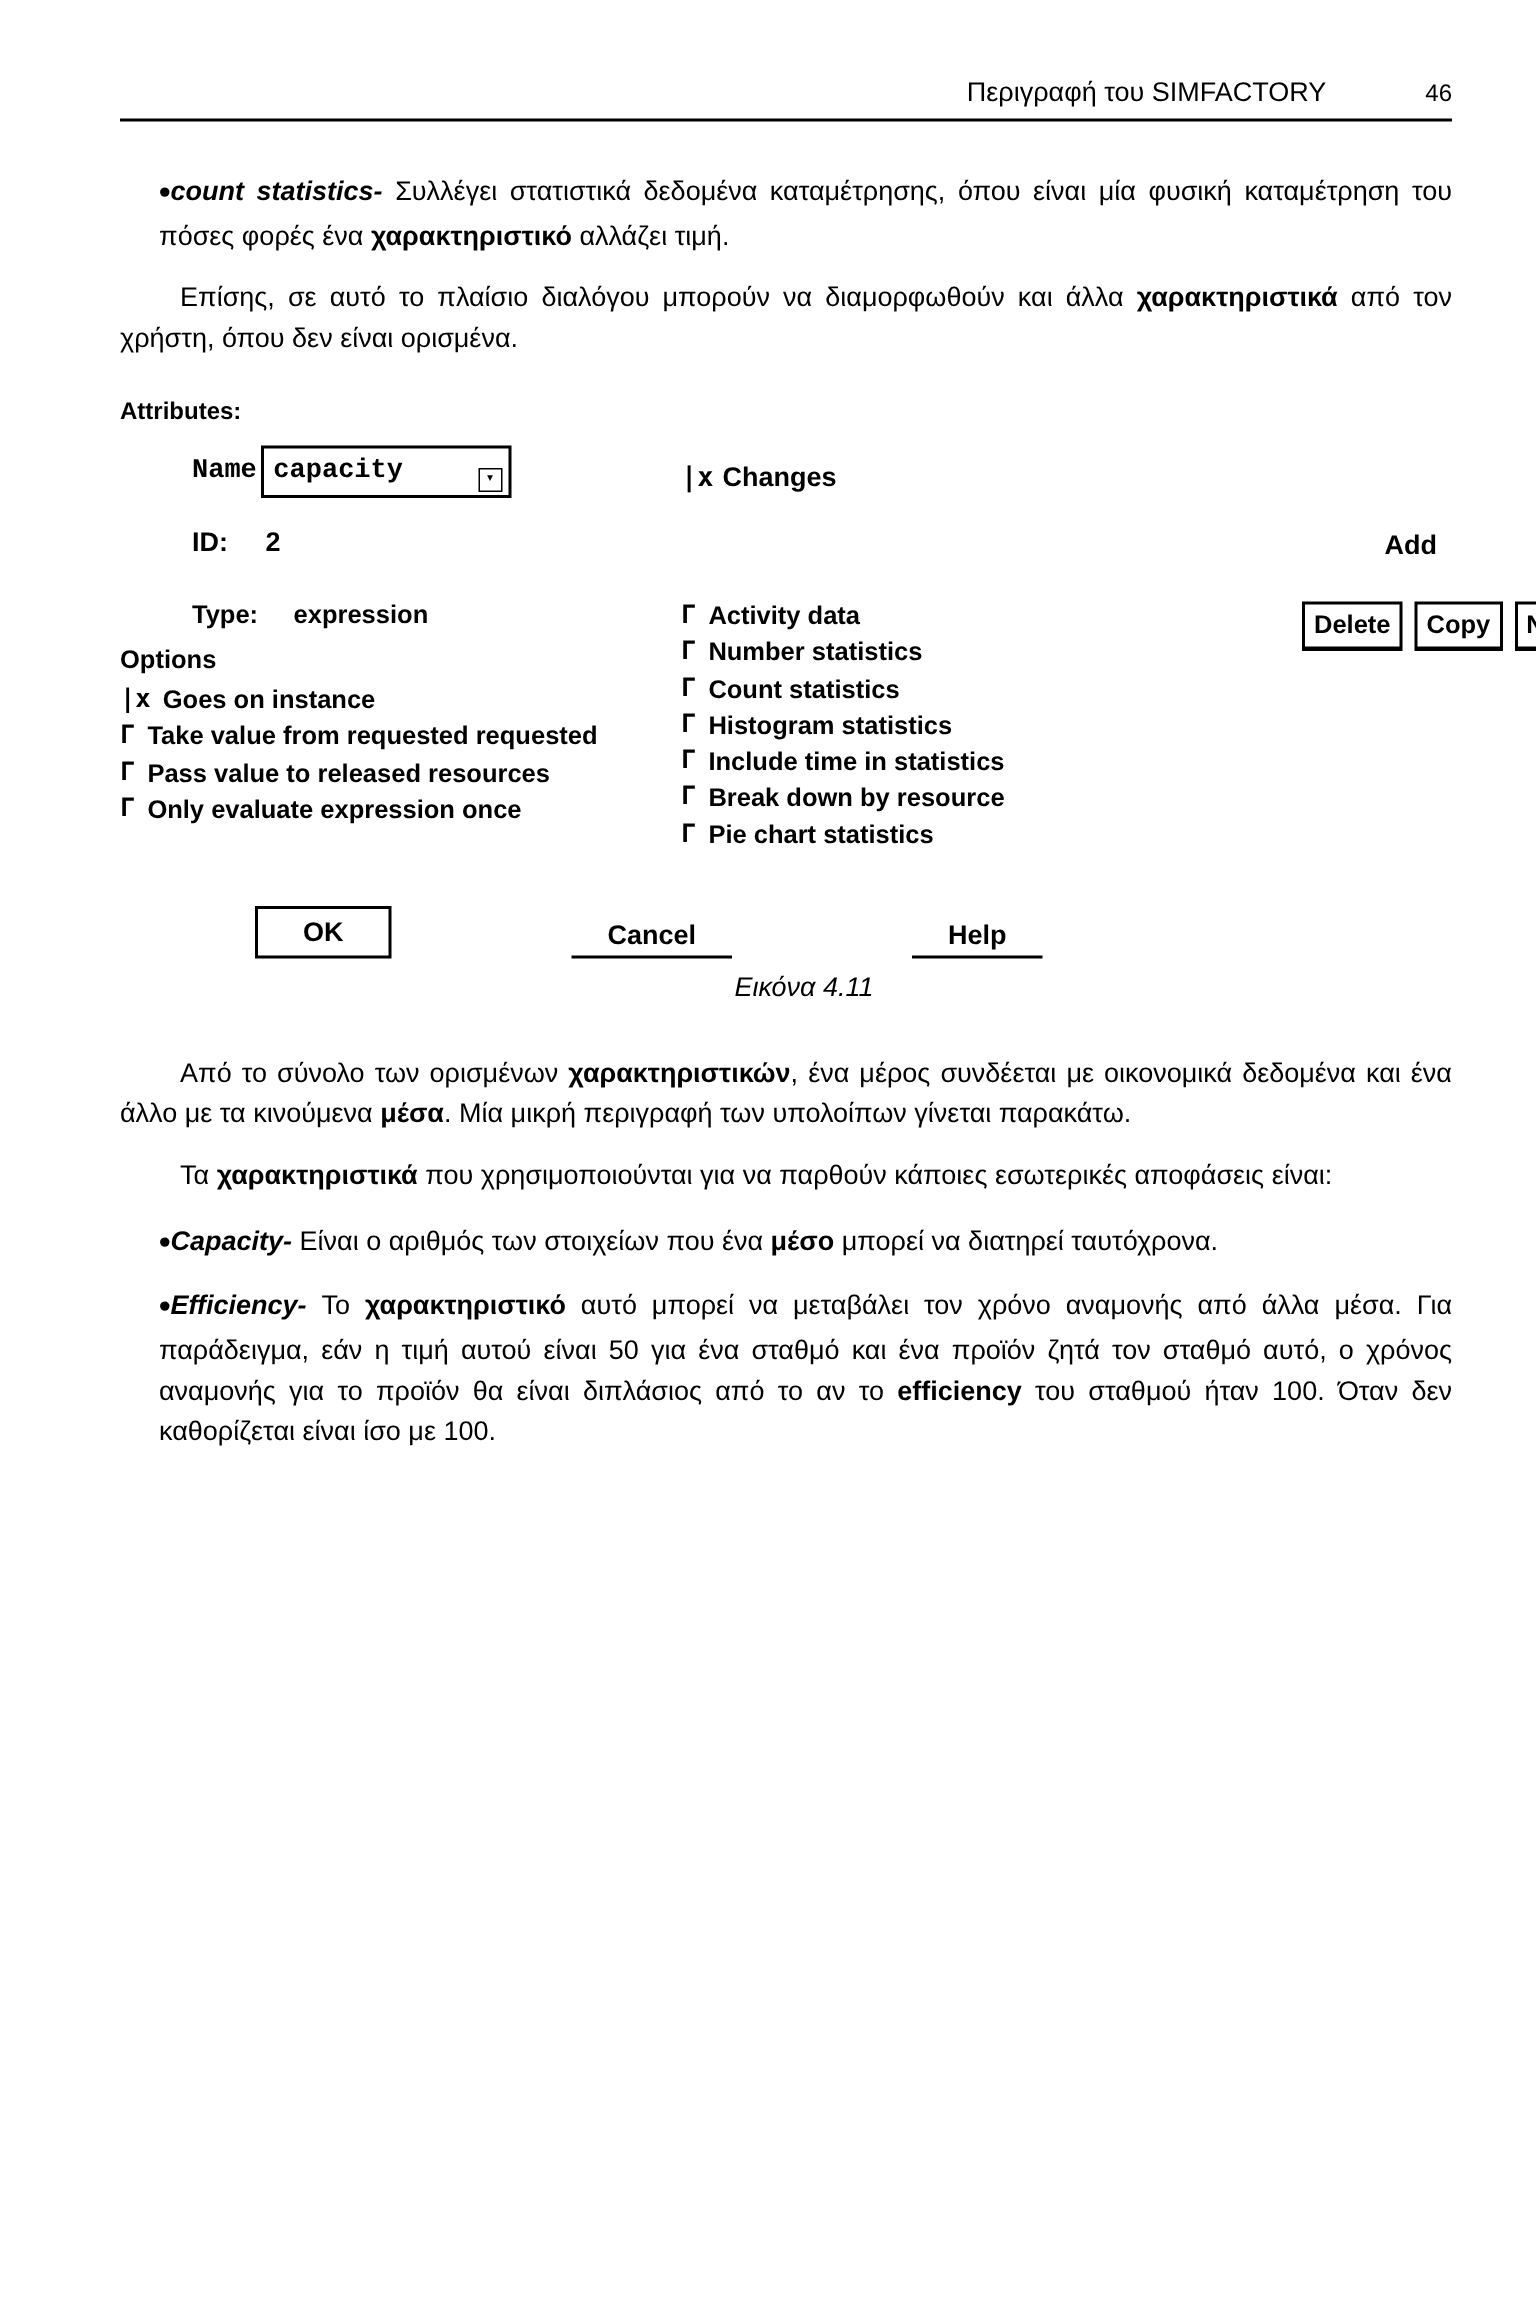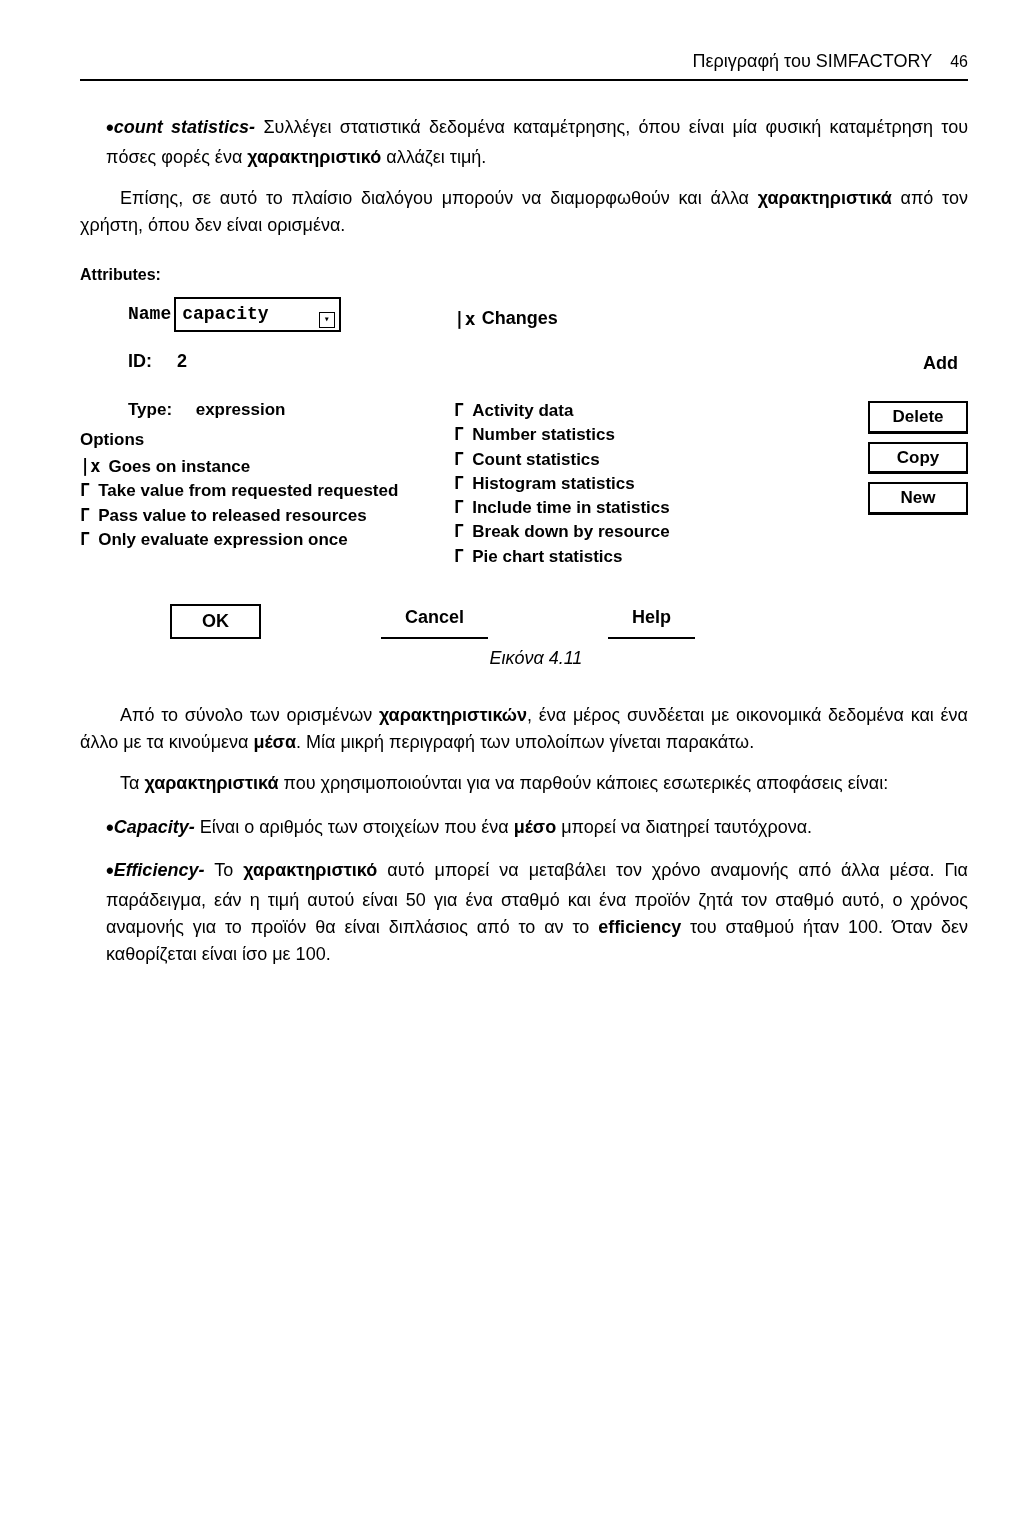--- a/index.html
+++ b/index.html
@@ -11,20 +11,21 @@
     line-height: 1.5;
     color: #000;
   }
   .header-line {
     display: flex;
     justify-content: flex-end;
     align-items: baseline;
     border-bottom: 2px solid #000;
     padding-bottom: 4px;
     margin-bottom: 30px;
+    gap: 48px;
   }
   .header-title {
     font-size: 18px;
     margin-right: 18px;
   }
   .header-page {
     font-size: 16px;
   }
   .para {
     text-align: justify;
@@ -113,34 +114,35 @@
     border: 2px solid #000;
     border-bottom-width: 3px;
     text-align: center;
     padding: 1px 6px;
     font-weight: bold;
     font-size: 17px;
     background: #fff;
   }
   .btn-stack {
     display: flex;
-    flex-direction: column;
+    flex-direction: row;
     gap: 8px;
     width: 100px;
     margin-left: auto;
     margin-top: 4px;
   }
   .add-word {
     text-align: right;
     font-weight: bold;
     padding-right: 10px;
   }
 
   .footer-btns {
     display: flex;
+    align-items: flex-end;
     gap: 120px;
     margin: 34px 0 6px 90px;
     font-weight: bold;
     font-size: 18px;
   }
   .ok-btn {
     border: 2.5px solid #000;
     padding: 2px 30px;
   }
   .cancel-btn, .help-btn {

